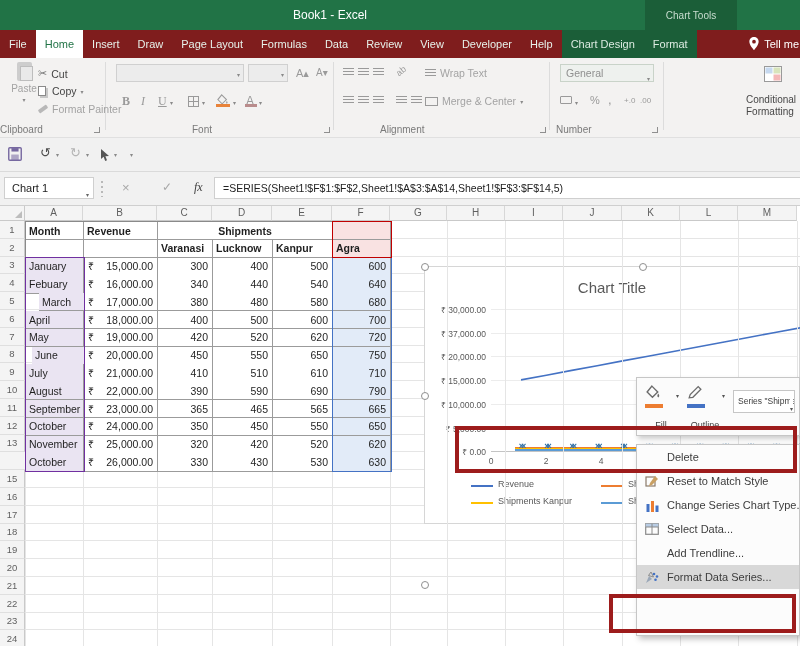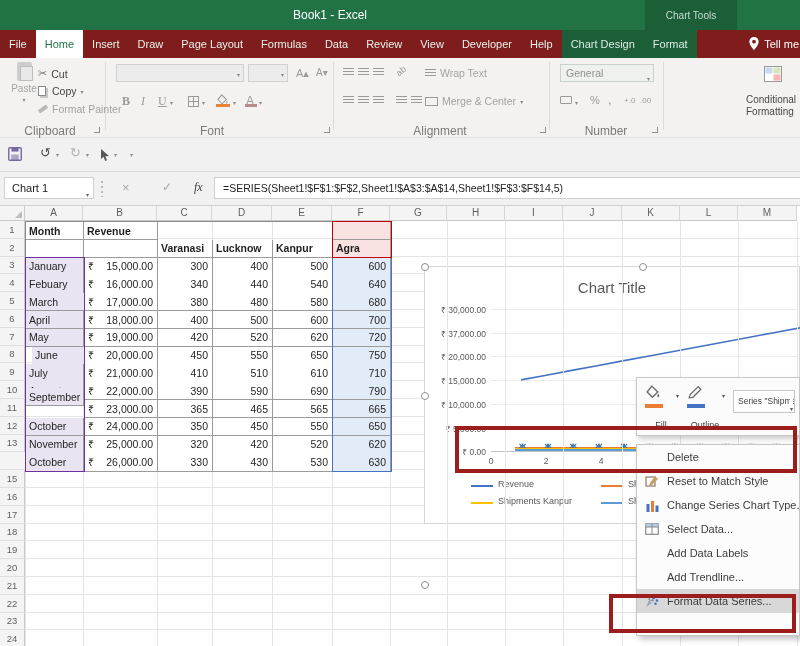--- a/index.html
+++ b/index.html
@@ -14,21 +14,21 @@
   
   .tabrow{position:absolute;left:0;top:30px;width:800px;height:28px;background:#7f1d1d;display:flex}
   .tabs{display:flex}
   .tab{color:#e7f1ea;font-size:11px;line-height:28px;padding:0 9px;white-space:nowrap;cursor:pointer}
   .tab.active{background:#fff;color:#217346}
   .tab.contextual{background:#1b5e38;color:#dcebe1}
   .tellme{margin-left:auto;display:flex;align-items:center;gap:5px;color:#fff;font-size:11px;padding-right:1px;white-space:nowrap}
   
   .ribbon{position:absolute;left:0;top:58px;width:800px;height:80px;background:#f3f2f1;border-bottom:1px solid #e0e0e0}
   .grp-sep{position:absolute;top:4px;height:68px;width:1px;background:#dcdcdc}
-  .grp-label{position:absolute;top:66px;font-size:12px;color:#7a7a7a;text-align:center}
+  .grp-label{position:absolute;top:66px;font-size:10px;color:#7a7a7a;}
   .launcher{position:absolute;top:69px;width:6px;height:6px;border-right:1px solid #8f8f8f;border-bottom:1px solid #8f8f8f}
   .rbtn{position:absolute;display:flex;align-items:center;gap:4px;font-size:10.5px;color:#444;white-space:nowrap}
   .dis{color:#a3a3a3}
   .caret{font-size:6px;color:#8a8a8a}
   .clip-icon{width:15px;height:19px;background:#cdcdcd;border-radius:2px;position:relative}
   .clip-icon::after{content:"";position:absolute;left:3px;top:4px;width:11px;height:13px;background:#e9e9e9;border:1px solid #bdbdbd}
   .copy-icon{width:8px;height:10px;border:1px solid #8a8a8a;background:#fff;box-shadow:2px 2px 0 #c7c7c7;margin-right:2px}
   .brush-icon{width:10px;height:4px;background:#b8b8b8;border-radius:1px;transform:rotate(-35deg)}
   .combo{position:absolute;height:18px;background:#ececec;border:1px solid #d0d0d0}
   .combo .caret{position:absolute;right:3px;top:6px}
@@ -193,21 +193,21 @@
     <span class="caret" style="position:absolute;left:202px;top:41px">▾</span>
     <span style="position:absolute;left:216px;top:34px"><svg width="14" height="12" viewBox="0 0 16 14">
           <path d="M6.5 1L12 6.5 7 11.5 2 6.5z" fill="none" stroke="#9a9a9a" stroke-width="1.2"></path>
           <path d="M12.5 8q1.8 2.5 0 3.6-1.8-1.1 0-3.6" fill="#9a9a9a"></path>
         </svg></span>
     <span class="cbar" style="left:216px;top:46px;width:14px;background:#e8833a"></span>
     <span class="caret" style="position:absolute;left:233px;top:41px">▾</span>
     <span class="glyph" style="left:246px;top:36px">A</span>
     <span class="cbar" style="left:245px;top:46px;width:12px;background:#b98c8c"></span>
     <span class="caret" style="position:absolute;left:259px;top:41px">▾</span>
-    <div class="grp-label" style="left:172px;width:80px">Font</div>
+    <div class="grp-label" style="left:192px;width:80px">Font</div>
     <div class="launcher" style="left:324px"></div>
 
     <span class="mini-lines" style="left:343px;top:10px"></span>
     <span class="mini-lines" style="left:358px;top:10px"></span>
     <span class="mini-lines" style="left:373px;top:10px"></span>
     <span class="glyph" style="left:396px;top:8px;font-size:9px;transform:rotate(-40deg)">ab</span>
     <div class="rbtn dis" style="left:425px;top:9px">
       <span class="mini-lines" style="position:static"></span>
       <span>Wrap Text</span>
     </div>
@@ -379,24 +379,20 @@
           <span>Change Series Chart Type...</span>
         </div>
         <div class="mi">
           <span class="mi-icon"><svg width="14" height="12" viewBox="0 0 14 12">
               <rect x="0.7" y="0.7" width="12.6" height="10.6" fill="none" stroke="#8a8a8a" stroke-width="1.2"></rect>
               <rect x="0.7" y="0.7" width="12.6" height="3.3" fill="#b8cce4"></rect>
               <line x1="0.7" y1="4" x2="13.3" y2="4" stroke="#8a8a8a"></line>
               <line x1="7" y1="0.7" x2="7" y2="11.3" stroke="#8a8a8a"></line>
             </svg></span>
           <span>Select Data...</span>
-        </div>
-        <div class="mi">
-          <span class="mi-icon"></span>
-          <span>Add Data Labels</span>
         </div>
         <div class="mi">
           <span class="mi-icon"></span>
           <span>Add Trendline...</span>
         </div>
         <div class="mi hl">
           <span class="mi-icon"><svg width="14" height="13" viewBox="0 0 14 13">
               <path d="M1 12L4 5l3 3z" fill="#9aa7b8"></path>
               <path d="M3.5 4.5L6 1l2.5 5z" fill="none" stroke="#8a8a8a" stroke-width="1"></path>
               <circle cx="9" cy="3" r="1.3" fill="#4472c4"></circle>
@@ -456,20 +452,21 @@
       <div class="grid-vline" style="left: 447px;"></div>
       <div class="grid-vline" style="left: 505px;"></div>
       <div class="grid-vline" style="left: 563px;"></div>
       <div class="grid-vline" style="left: 622px;"></div>
       <div class="grid-vline" style="left: 680px;"></div>
       <div class="grid-vline" style="left: 738px;"></div>
       <div class="grid-vline" style="left: 797px;"></div>
       <div class="table-layer" style="left: 25px; top: 15px; width: 366px; height: 250.2px; background: transparent;">
         <div class="cell b" style="left: 0px; top: 0px; width: 58px; height: 18.3px;">Month</div>
         <div class="cell b" style="left: 58px; top: 0px; width: 74px; height: 18.3px;">Revenue</div>
+        <div class="cell b center" style="left: 132px; top: 0px; width: 175px; height: 18.3px;">Shipments</div>
         <div class="cell pink" style="left: 307px; top: 0px; width: 58px; height: 18.3px;"></div>
         <div class="cell" style="left: 0px; top: 17.8px; width: 58px; height: 18.3px;"></div>
         <div class="cell" style="left: 58px; top: 17.8px; width: 74px; height: 18.3px;"></div>
         <div class="cell b" style="left: 132px; top: 17.8px; width: 55px; height: 18.3px;">Varanasi</div>
         <div class="cell b" style="left: 187px; top: 17.8px; width: 60px; height: 18.3px;">Lucknow</div>
         <div class="cell b" style="left: 247px; top: 17.8px; width: 60px; height: 18.3px;">Kanpur</div>
         <div class="cell b pink" style="left: 307px; top: 17.8px; width: 58px; height: 18.3px;">Agra</div>
         <div class="cell month" style="left: 0px; top: 35.6px; width: 58px; height: 18.3px;">January</div>
         <div class="cell rev" style="left: 58px; top: 35.6px; width: 74px; height: 18.3px;">
           <span>₹</span>
@@ -481,21 +478,21 @@
         <div class="cell num agra" style="left: 307px; top: 35.6px; width: 58px; height: 18.3px;">600</div>
         <div class="cell month" style="left: 0px; top: 53.4px; width: 58px; height: 18.3px;">Febuary</div>
         <div class="cell rev" style="left: 58px; top: 53.4px; width: 74px; height: 18.3px;">
           <span>₹</span>
           <span>16,000.00</span>
         </div>
         <div class="cell num" style="left: 132px; top: 53.4px; width: 55px; height: 18.3px;">340</div>
         <div class="cell num" style="left: 187px; top: 53.4px; width: 60px; height: 18.3px;">440</div>
         <div class="cell num" style="left: 247px; top: 53.4px; width: 60px; height: 18.3px;">540</div>
         <div class="cell num agra" style="left: 307px; top: 53.4px; width: 58px; height: 18.3px;">640</div>
-        <div class="cell month" style="left: 0px; top: 71.2px; width: 63px; height: 18.3px;">March</div>
+        <div class="cell month" style="left: 13px; top: 71.2px; width: 63px; height: 18.3px;">March</div>
         <div class="cell rev" style="left: 58px; top: 71.2px; width: 74px; height: 18.3px;">
           <span>₹</span>
           <span>17,000.00</span>
         </div>
         <div class="cell num" style="left: 132px; top: 71.2px; width: 55px; height: 18.3px;">380</div>
         <div class="cell num" style="left: 187px; top: 71.2px; width: 60px; height: 18.3px;">480</div>
         <div class="cell num" style="left: 247px; top: 71.2px; width: 60px; height: 18.3px;">580</div>
         <div class="cell num agra" style="left: 307px; top: 71.2px; width: 58px; height: 18.3px;">680</div>
         <div class="cell month" style="left: 0px; top: 89px; width: 58px; height: 18.3px;">April</div>
         <div class="cell rev" style="left: 58px; top: 89px; width: 74px; height: 18.3px;">
@@ -535,21 +532,21 @@
         <div class="cell num agra" style="left: 307px; top: 142.4px; width: 58px; height: 18.3px;">710</div>
         <div class="cell month" style="left: 0px; top: 160.2px; width: 58px; height: 18.3px;">August</div>
         <div class="cell rev" style="left: 58px; top: 160.2px; width: 74px; height: 18.3px;">
           <span>₹</span>
           <span>22,000.00</span>
         </div>
         <div class="cell num" style="left: 132px; top: 160.2px; width: 55px; height: 18.3px;">390</div>
         <div class="cell num" style="left: 187px; top: 160.2px; width: 60px; height: 18.3px;">590</div>
         <div class="cell num" style="left: 247px; top: 160.2px; width: 60px; height: 18.3px;">690</div>
         <div class="cell num agra" style="left: 307px; top: 160.2px; width: 58px; height: 18.3px;">790</div>
-        <div class="cell month" style="left: 0px; top: 166px; width: 58px; height: 18.3px;">September</div>
+        <div class="cell month" style="left: 0px; top: 178px; width: 58px; height: 18.3px;">September</div>
         <div class="cell rev" style="left: 58px; top: 178px; width: 74px; height: 18.3px;">
           <span>₹</span>
           <span>23,000.00</span>
         </div>
         <div class="cell num" style="left: 132px; top: 178px; width: 55px; height: 18.3px;">365</div>
         <div class="cell num" style="left: 187px; top: 178px; width: 60px; height: 18.3px;">465</div>
         <div class="cell num" style="left: 247px; top: 178px; width: 60px; height: 18.3px;">565</div>
         <div class="cell num agra" style="left: 307px; top: 178px; width: 58px; height: 18.3px;">665</div>
         <div class="cell month" style="left: 0px; top: 195.8px; width: 58px; height: 18.3px;">October</div>
         <div class="cell rev" style="left: 58px; top: 195.8px; width: 74px; height: 18.3px;">

